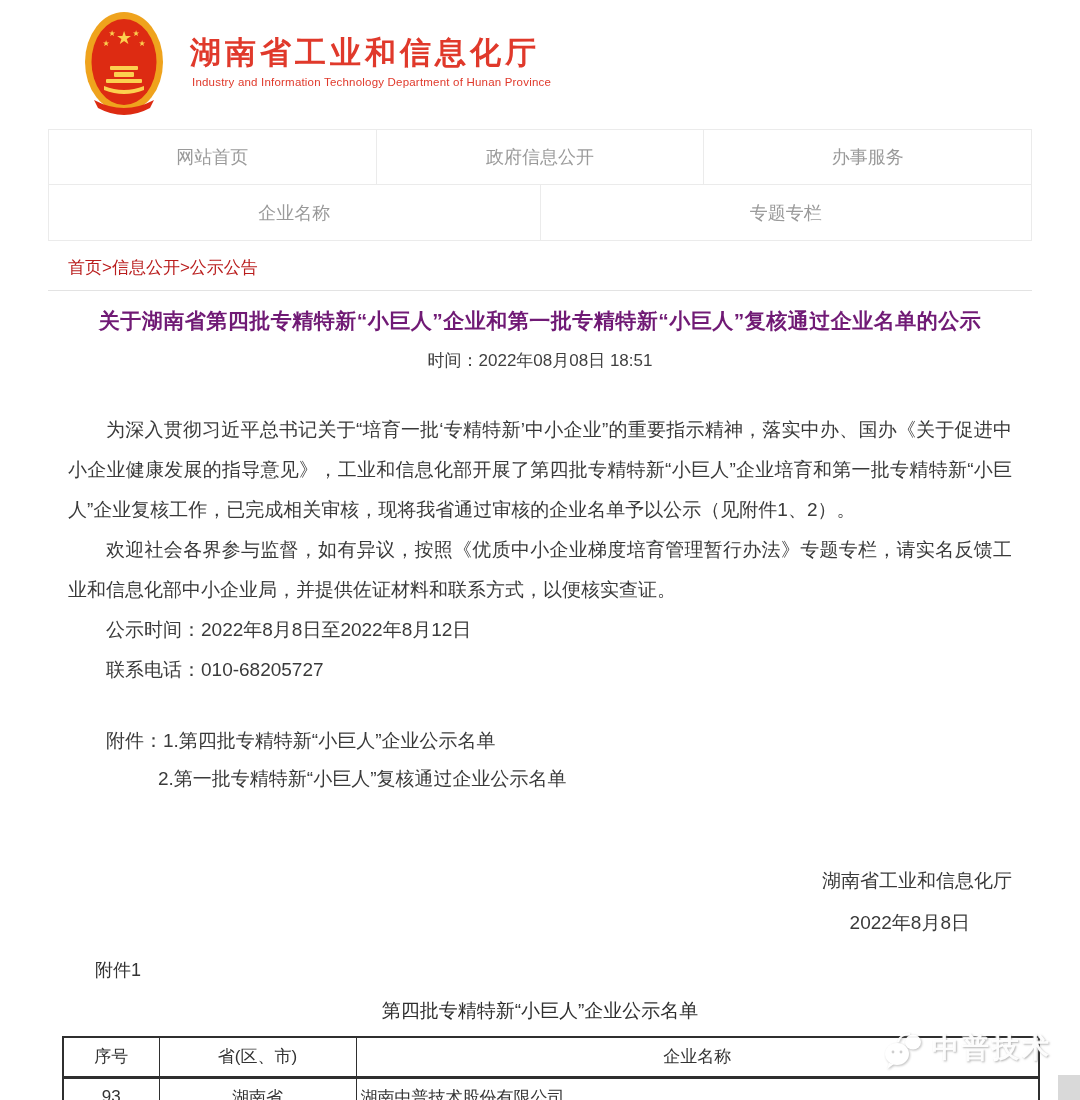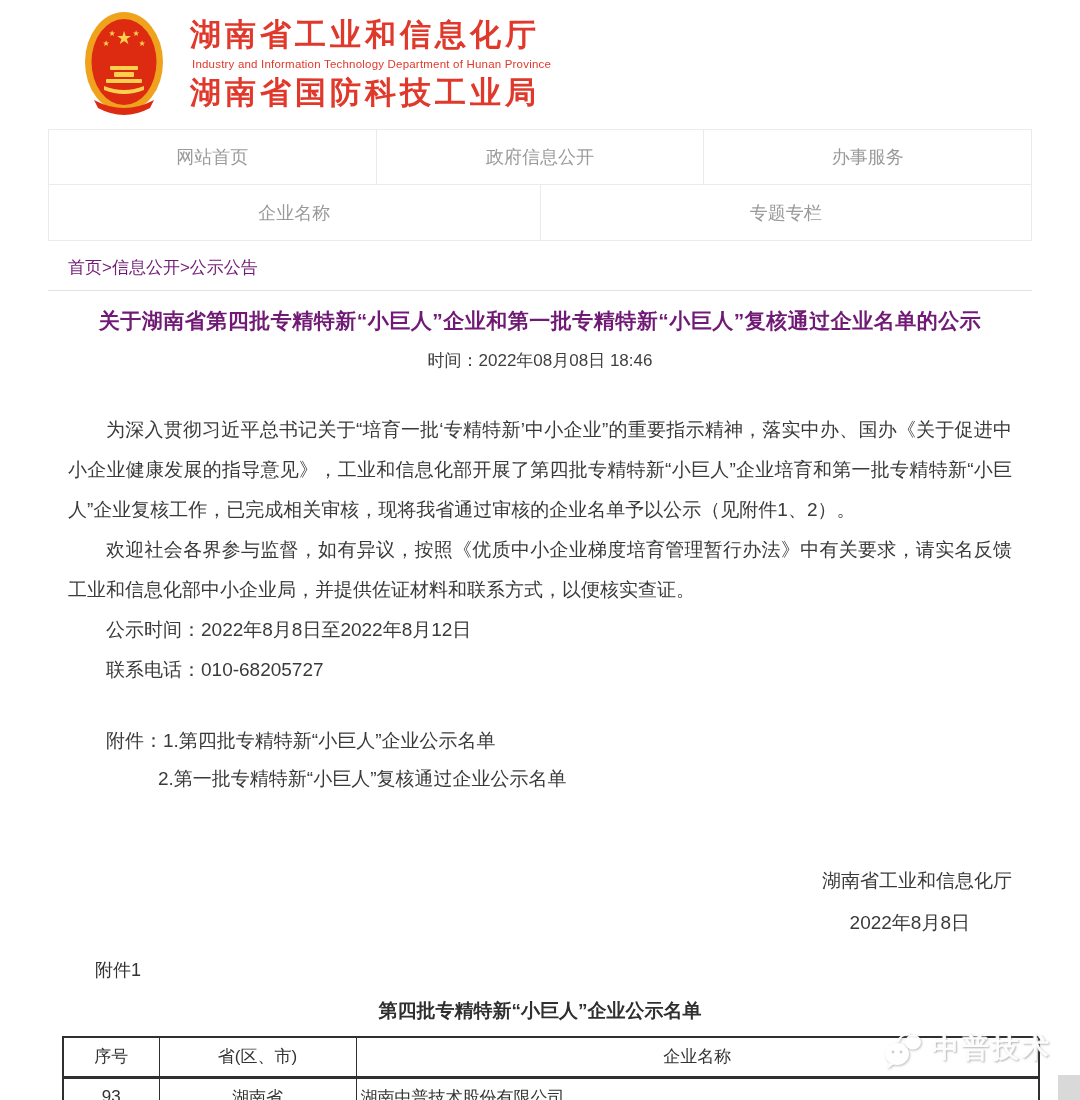--- a/index.html
+++ b/index.html
@@ -16,21 +16,21 @@
 
   
   .main-nav { margin:4px 48px 0 48px; border:1px solid #ebebeb; }
   .nav-row { display:flex; height:55px; border-bottom:1px solid #ebebeb; }
   .nav-row:last-child { border-bottom:none; }
   .nav-cell { flex:1; display:flex; align-items:center; justify-content:center;
               color:#9a9a9a; font-size:18px; border-right:1px solid #ebebeb; cursor:pointer; }
   .nav-cell:last-child { border-right:none; }
 
   
-  .breadcrumb { margin:15px 48px 0 68px; color:#701a75; font-size:17px; height:26px; cursor:pointer; }
+  .breadcrumb { margin:15px 48px 0 68px; color:#b91c1c; font-size:17px; height:26px; cursor:pointer; }
   .sep-line { margin:8px 48px 0 48px; border:none; border-top:1px solid #e3e3e3; }
 
   
   .article-title { text-align:center; margin:16px 40px 0 40px; color:#701a75;
                    font-size:21px; font-weight:bold; letter-spacing:0.5px; }
   .publish-time { text-align:center; margin-top:14px; color:#3f3f3f; font-size:17px; }
 
   
   .article-body { margin:38px 68px 0 68px; color:#3a3a3a; font-size:19px; }
   .article-body p.para { text-indent:2em; line-height:40px; text-align:justify; }
@@ -38,21 +38,21 @@
   .attach-block { margin-top:32px; }
   .attach-line1 { text-indent:2em; line-height:38px; }
   .attach-line2 { padding-left:calc(2em + 52px); line-height:38px; }
 
   .signature { margin-top:66px; text-align:right; font-size:19px; color:#3a3a3a; }
   .sig-org { line-height:34px; }
   .sig-date { line-height:34px; margin-top:8px; padding-right:42px; }
 
   
   .annex-label { margin:18px 0 0 95px; font-size:18px; color:#333; }
-  .annex-table-title { text-align:center; margin-top:16px; font-size:19px; font-weight:bold; color:#2f2f2f; }
+  .annex-table-title { text-align:center; margin-top:16px; font-size:19px; font-weight:normal; color:#2f2f2f; }
   .annex-table { margin:12px 0 0 62px; width:978px; border-collapse:collapse; table-layout:fixed; }
   .annex-table th, .annex-table td { border:1px solid #2f2f2f; font-weight:normal;
        font-size:17px; color:#333; height:40px; text-align:center; }
   .annex-table { border:2px solid #2f2f2f; }
   .annex-table thead th { border-bottom:3px solid #2f2f2f; }
   .col-no { width:96px; }
   .col-prov { width:197px; }
   .annex-table td.company { text-align:left; padding-left:4px; }
 
   
@@ -81,45 +81,44 @@
       <text x="28" y="24" font-size="8" fill="#fcd04f" text-anchor="middle">★</text>
       <text x="52" y="24" font-size="8" fill="#fcd04f" text-anchor="middle">★</text>
       <rect x="26" y="54" width="28" height="4" rx="1" fill="#fcd04f"></rect>
       <rect x="30" y="60" width="20" height="5" rx="1" fill="#fcd04f"></rect>
       <rect x="22" y="67" width="36" height="4" rx="1" fill="#fcd04f"></rect>
       <path d="M20 74 Q40 82 60 74 L60 78 Q40 86 20 78 Z" fill="#fcd04f"></path>
     </svg>
     <div class="org-names">
       <div class="org-cn">湖南省工业和信息化厅</div>
       <div class="org-en">Industry and Information Technology Department of Hunan Province</div>
-      <div class="org-cn">湖南省国防科技工业局</div>
     </div>
   </header>
 
   <nav class="main-nav">
     <div class="nav-row">
       <div class="nav-cell">网站首页</div>
       <div class="nav-cell">政府信息公开</div>
       <div class="nav-cell">办事服务</div>
     </div>
     <div class="nav-row">
       <div class="nav-cell">企业名称</div>
       <div class="nav-cell">专题专栏</div>
     </div>
   </nav>
 
   <div class="breadcrumb">首页&gt;信息公开&gt;公示公告</div>
   <hr class="sep-line">
 
   <h1 class="article-title">关于湖南省第四批专精特新“小巨人”企业和第一批专精特新“小巨人”复核通过企业名单的公示</h1>
-  <div class="publish-time">时间：2022年08月08日 18:46</div>
+  <div class="publish-time">时间：2022年08月08日 18:51</div>
 
   <div class="article-body">
     <p class="para">为深入贯彻习近平总书记关于“培育一批‘专精特新’中小企业”的重要指示精神，落实中办、国办《关于促进中小企业健康发展的指导意见》，工业和信息化部开展了第四批专精特新“小巨人”企业培育和第一批专精特新“小巨人”企业复核工作，已完成相关审核，现将我省通过审核的企业名单予以公示（见附件1、2）。</p>
-    <p class="para">欢迎社会各界参与监督，如有异议，按照《优质中小企业梯度培育管理暂行办法》中有关要求，请实名反馈工业和信息化部中小企业局，并提供佐证材料和联系方式，以便核实查证。</p>
+    <p class="para">欢迎社会各界参与监督，如有异议，按照《优质中小企业梯度培育管理暂行办法》专题专栏，请实名反馈工业和信息化部中小企业局，并提供佐证材料和联系方式，以便核实查证。</p>
     <p class="meta">公示时间：2022年8月8日至2022年8月12日</p>
     <p class="meta">联系电话：010-68205727</p>
 
     <div class="attach-block">
       <p class="attach-line1"><span>附件：</span><span>1.第四批专精特新“小巨人”企业公示名单</span></p>
       <p class="attach-line2">2.第一批专精特新“小巨人”复核通过企业公示名单</p>
     </div>
 
     <div class="signature">
       <div class="sig-org">湖南省工业和信息化厅</div>

